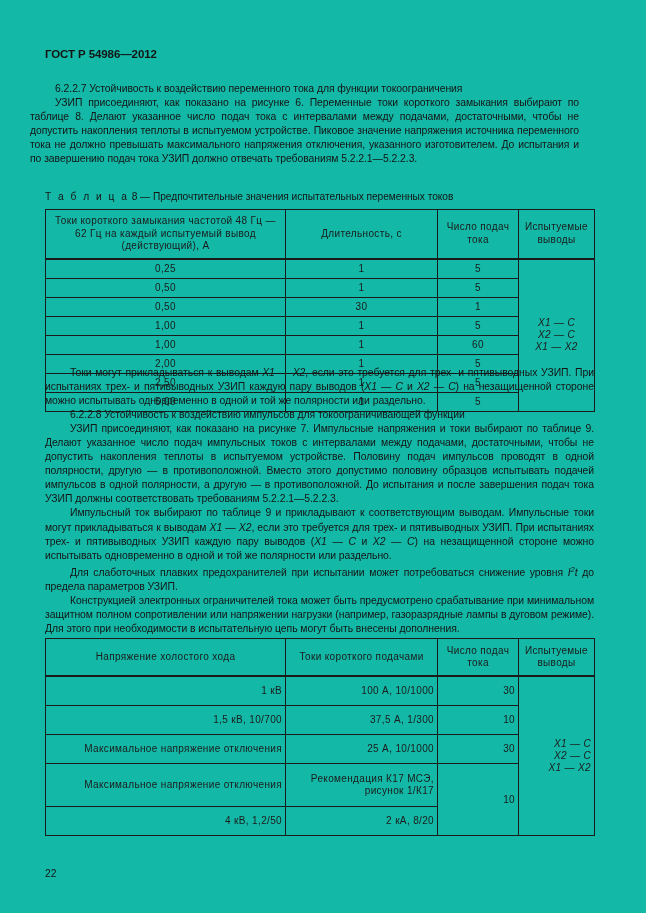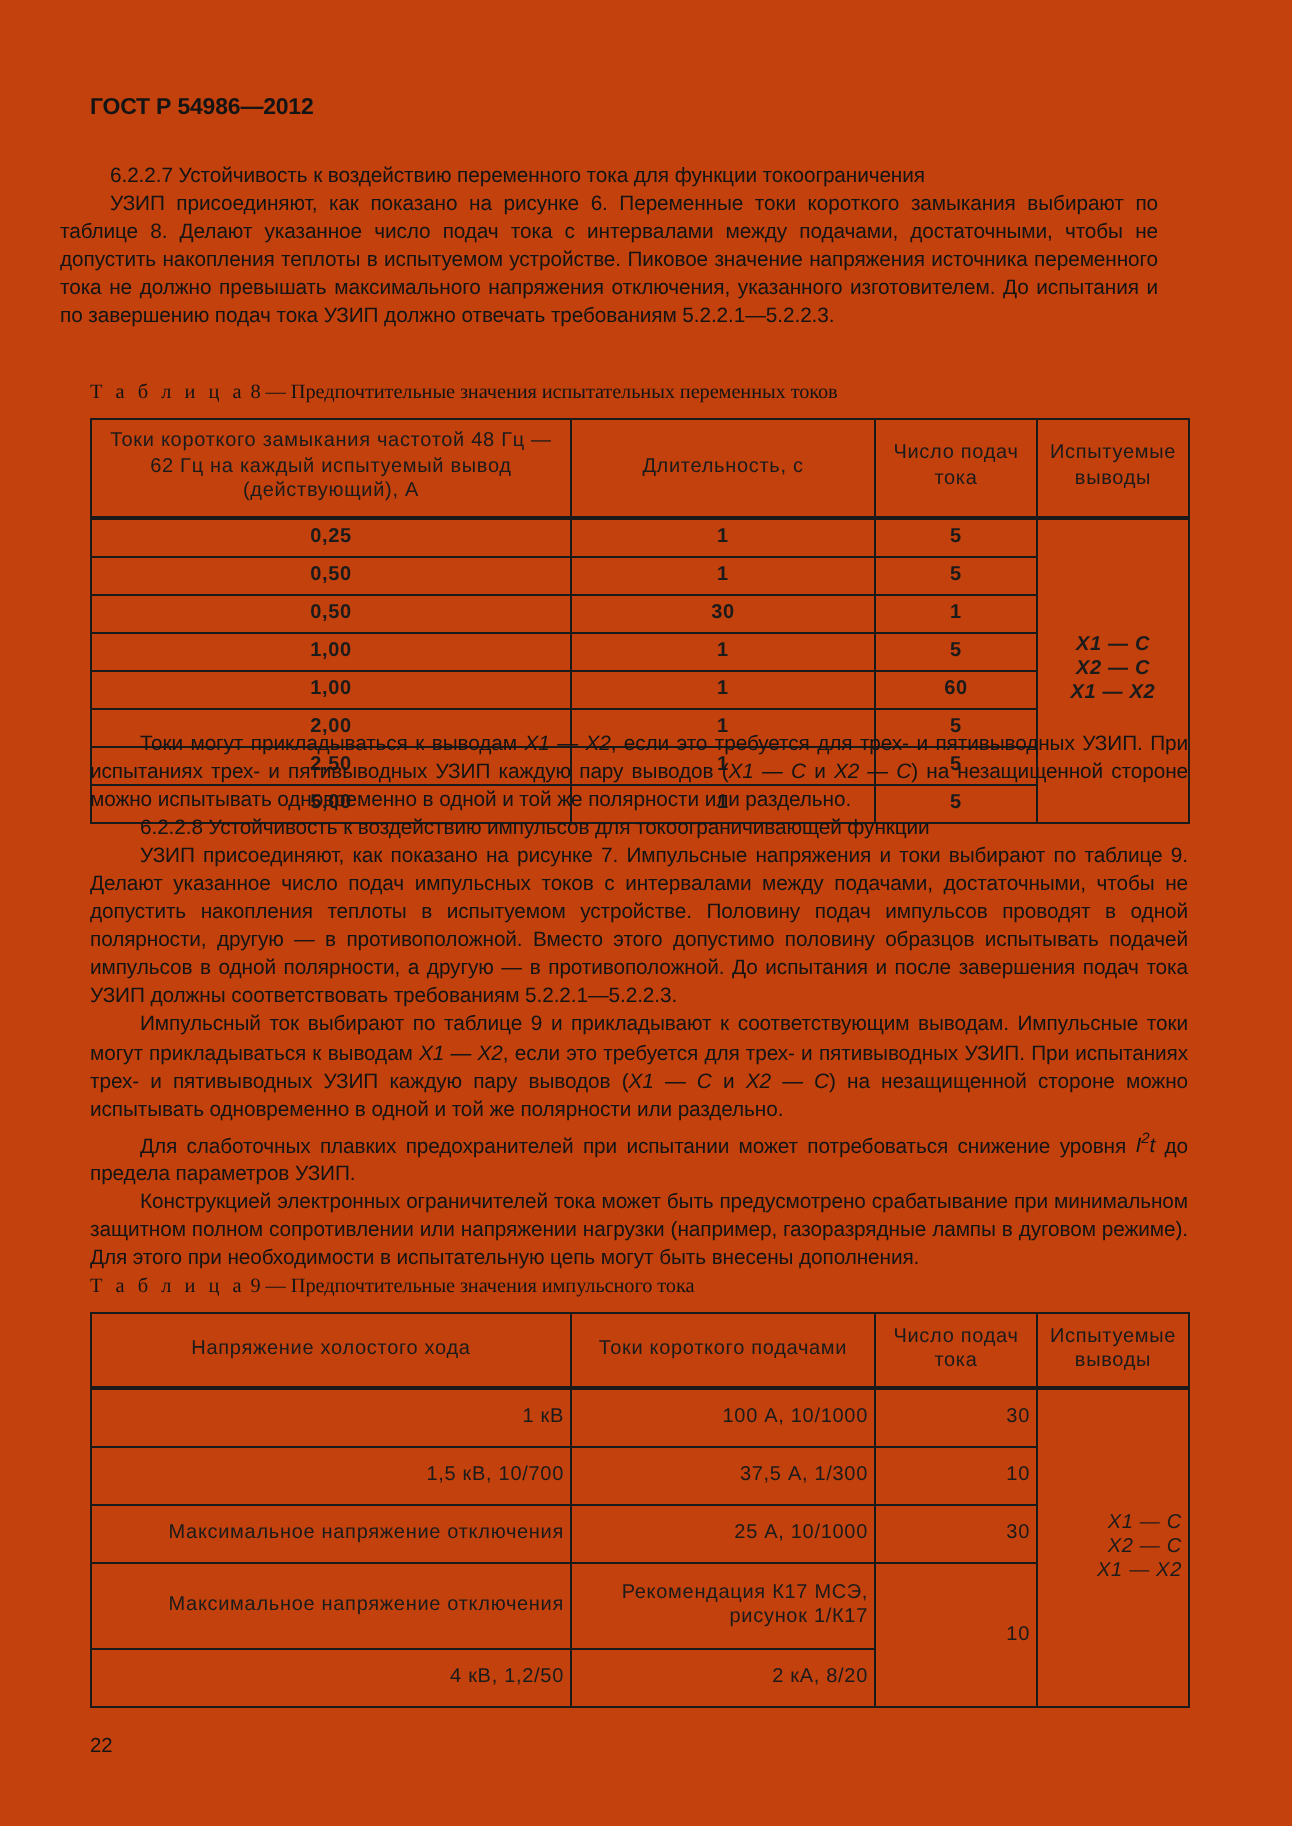--- a/index.html
+++ b/index.html
@@ -13,21 +13,21 @@
     height: 913px;
     position: relative;
     font-family: "Liberation Sans", sans-serif;
     color: #141414;
     -webkit-font-smoothing: antialiased;
   }
 
   .page {
     position: absolute;
     inset: 0;
-    background: #c2410c;
+    background: #14b8a6;
     padding-left: 36px;
   }
 
   
   .doc-header {
     position: absolute;
     left: 45px;
     top: 48px;
     font-size: 11.5px;
     font-weight: bold;
@@ -56,21 +56,20 @@
   i, .it { font-style: italic; }
   .i2t { font-style: italic; white-space: nowrap; }
   .i2t sup { font-style: italic; font-size: 0.72em; vertical-align: super; }
 
   
   .tbl-caption {
     font-size: 10.2px;
     letter-spacing: -0.05px;
     margin: 0 0 7px 0;
     white-space: nowrap;
-    font-family: Liberation Serif, serif;
   }
   .tbl-caption .sp {
     letter-spacing: 2.0px;
   }
 
   
   table.gost {
     border-collapse: collapse;
     width: 549px;
     table-layout: fixed;
@@ -99,21 +98,21 @@
   table.gost .c4 { width: 76px; }
 
   .term-cell {
     line-height: 14px;
     font-style: italic;
     letter-spacing: 0.4px;
     white-space: nowrap;
   }
 
   
-  #table8 tbody td { height: 14px; font-weight: bold; }
+  #table8 tbody td { height: 14px; }
   #table8 thead th { height: 26px; }
 
   
   #table9 tbody td { height: 24px; text-align: right; }
   #table9 thead th { height: 26px; }
   #table9 .tall { height: 38px; }
 
   
   .block-t8 { position: absolute; left: 45px; top: 191px; }
   .block-mid { position: absolute; left: 45px; top: 366px; width: 549px; }
@@ -220,26 +219,20 @@
     <p class="para indent">УЗИП присоединяют, как показано на рисунке 7. Импульсные напряжения  и токи выбирают по таблице 9. Делают указанное число подач импульсных токов с интервалами между подачами, достаточными, чтобы не допустить накопления теплоты в испытуемом устройстве. Половину подач импульсов проводят в одной полярности, другую — в противоположной. Вместо этого допустимо половину образцов испытывать подачей импульсов в одной полярности, а другую — в противоположной. До испытания и после завершения подач тока УЗИП должны соответствовать требованиям 5.2.2.1—5.2.2.3.</p>
 
     <p class="para indent"><span>Импульсный ток выбирают по таблице 9 и прикладывают к соответствующим выводам. Импульсные токи могут прикладываться к выводам </span><i>X1 — X2</i><span>, если это требуется для трех- и пятивыводных УЗИП. При испытаниях трех- и пятивыводных УЗИП каждую пару выводов (</span><i>X1 — C</i><span> и </span><i>X2 — C</i><span>) на незащищенной стороне можно испытывать одновременно в одной и той же полярности или раздельно.</span></p>
 
     <p class="para indent"><span>Для слаботочных плавких предохранителей при испытании может потребоваться снижение уровня </span><span class="i2t"><span>I</span><sup>2</sup><span>t</span></span><span> до предела параметров УЗИП.</span></p>
 
     <p class="para indent">Конструкцией электронных ограничителей тока может быть предусмотрено срабатывание при минимальном защитном полном сопротивлении или напряжении нагрузки (например, газоразрядные лампы в дуговом режиме). Для этого при необходимости в испытательную цепь могут быть внесены дополнения.</p>
   </div>
 
   <div class="block-t9">
-    <p class="tbl-caption">
-      <span class="sp">Т а б л и ц а</span>
-      <span>9</span>
-      <span>—</span>
-      <span>Предпочтительные значения импульсного тока</span>
-    </p>
 
     <table class="gost" id="table9">
       <colgroup>
         <col class="c1">
           <col class="c2">
           <col class="c3">
           <col class="c4">
       </colgroup>
       <thead>
         <tr>

